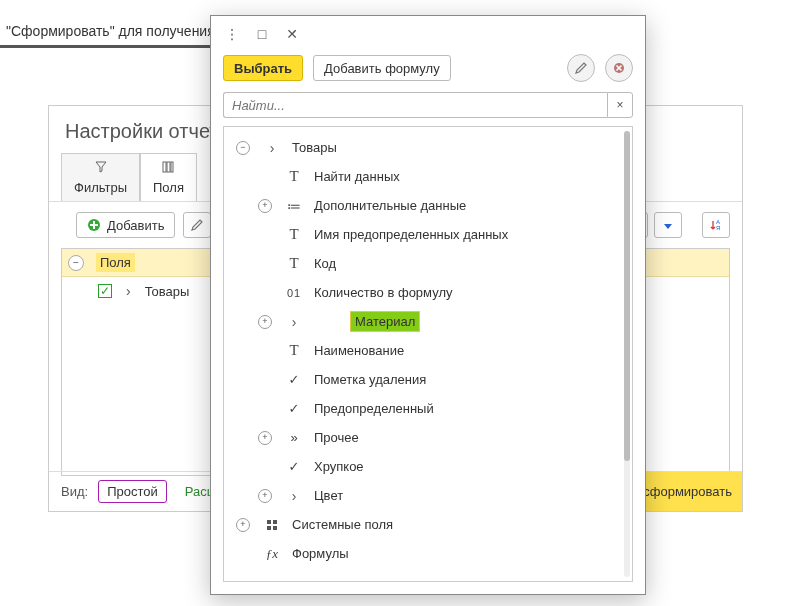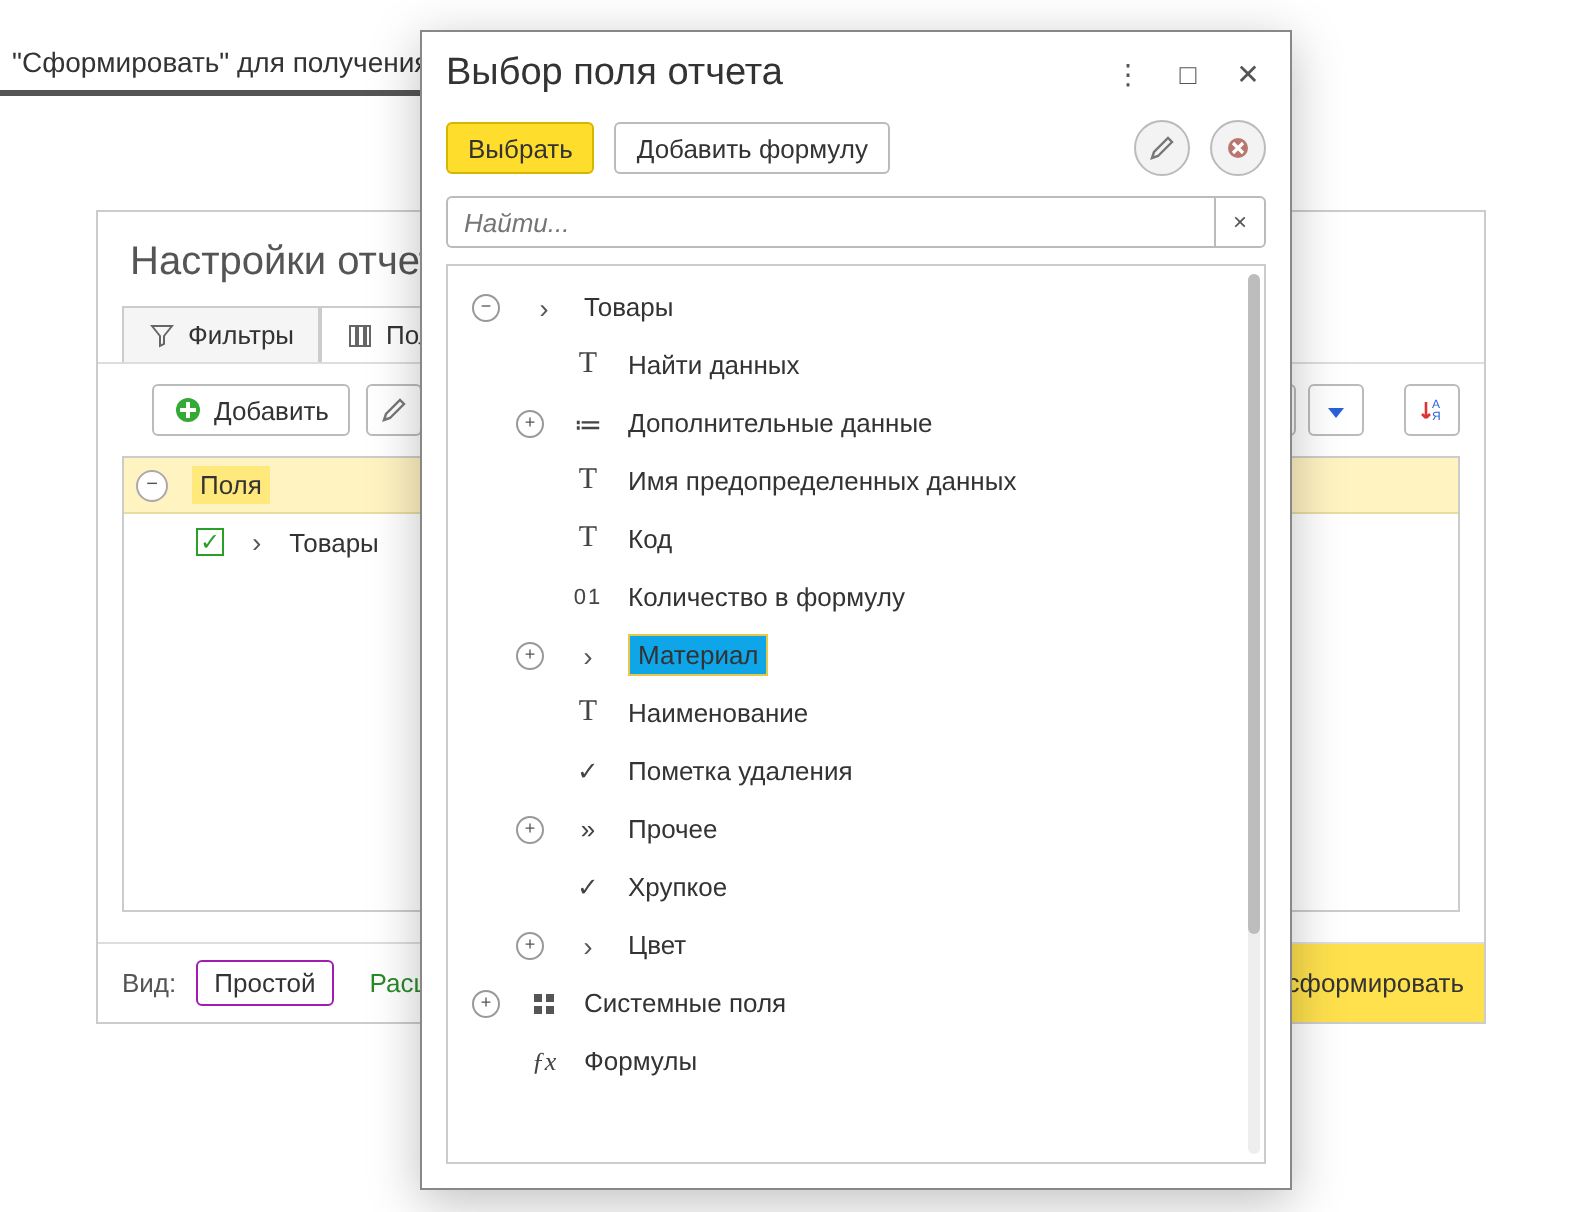--- a/index.html
+++ b/index.html
@@ -48,20 +48,21 @@
   }
   .tab {
     display: flex; align-items: center; gap: 6px;
     padding: 6px 12px;
     border: 1px solid #ccc;
     border-bottom: none;
     background: #f5f5f5;
     cursor: pointer;
     font-size: 13px;
     color: #333;
+    flex-direction: column;
   }
   .tab.active { background: #fff; }
   .tab-icon { width: 14px; height: 14px; display: inline-flex; align-items:center; justify-content:center; }
 
   .toolbar-row {
     display: flex; align-items: center;
     padding: 10px 12px;
     gap: 8px;
     justify-content: space-between;
   }
@@ -153,21 +154,21 @@
   }
   .modal-title { font-size:19px; color:#333; }
   .modal-titlebar .wincontrols { display:flex; gap:12px; align-items:center; color:#555; }
   .wincontrols span { cursor:pointer; font-size:14px; width:18px; text-align:center; }
 
   .modal-toolbar {
     display:flex; align-items:center; gap:10px;
     padding: 6px 12px;
   }
   .btn-yellow {
-    background:#ffdd2d; border:1px solid #d4b800; font-weight:normal;
+    background:#ffdd2d; border:1px solid #d4b800; font-weight:bold;
   }
   .round-btn {
     width:28px; height:28px; border-radius:50%;
     border:1px solid #bbb; background:#f3f3f3;
     display:inline-flex; align-items:center; justify-content:center;
     cursor:pointer;
   }
   .modal-search {
     display:flex; padding:4px 12px 8px 12px; gap:0;
   }
@@ -215,21 +216,21 @@
   .type-T { font-family: "Times New Roman", serif; font-size:15px; }
   .type-list::before { content:"≔"; font-size:14px; }
   .type-01 { font-size:11px; letter-spacing:1px; }
   .type-check::before { content:"✓"; }
   .type-dchev::before { content:"»"; }
   .type-grid {
     display:inline-grid; grid-template-columns:4px 4px; grid-template-rows:4px 4px; gap:2px;
   }
   .type-grid i { background:#555; }
   .type-fx { font-style:italic; font-family: Liberation Serif, serif; }
-  .hl { background:#0ea5e9; padding:2px 4px; border:1px solid #e6c94a; }
+  .hl { background:#84cc16; padding:2px 4px; border:1px solid #e6c94a;margin-left:36px; }
 
   .tree-scroll {
     position:absolute; right:2px; top:4px; bottom:4px; width:6px;
     background:#eee; border-radius:3px;
   }
   .tree-thumb {
     position:absolute; right:2px; top:4px; width:6px; height:330px;
     background:#bdbdbd; border-radius:3px;
   }
 
@@ -327,21 +328,20 @@
   <div class="footer-bar">
     <span class="label">Вид:</span>
     <span class="mode-simple">Простой</span>
     <span class="mode-adv">Расш</span>
     <div class="close-form">акрыть и сформировать</div>
   </div>
 </div>
 
 <div class="modal">
   <div class="modal-titlebar">
-    <div class="modal-title">Выбор поля отчета</div>
     <div class="wincontrols">
       <span>⋮</span>
       <span>□</span>
       <span>✕</span>
     </div>
   </div>
 
   <div class="modal-toolbar">
     <button class="btn btn-yellow">
       <span>Выбрать</span>
@@ -434,20 +434,27 @@
             <span class="col-label">Наименование</span>
           </div>
           <div class="tree-row indent2">
             <span class="col-exp"></span>
             <span class="col-kind">
               <span class="type-check"></span>
             </span>
             <span class="col-label">Пометка удаления</span>
           </div>
           <div class="tree-row indent2">
+            <span class="col-exp"></span>
+            <span class="col-kind">
+              <span class="type-check"></span>
+            </span>
+            <span class="col-label">Предопределенный</span>
+          </div>
+          <div class="tree-row indent2">
             <span class="col-exp">
               <span class="exp-circle">+</span>
             </span>
             <span class="col-kind">
               <span class="type-dchev"></span>
             </span>
             <span class="col-label">Прочее</span>
           </div>
           <div class="tree-row indent2">
             <span class="col-exp"></span>

